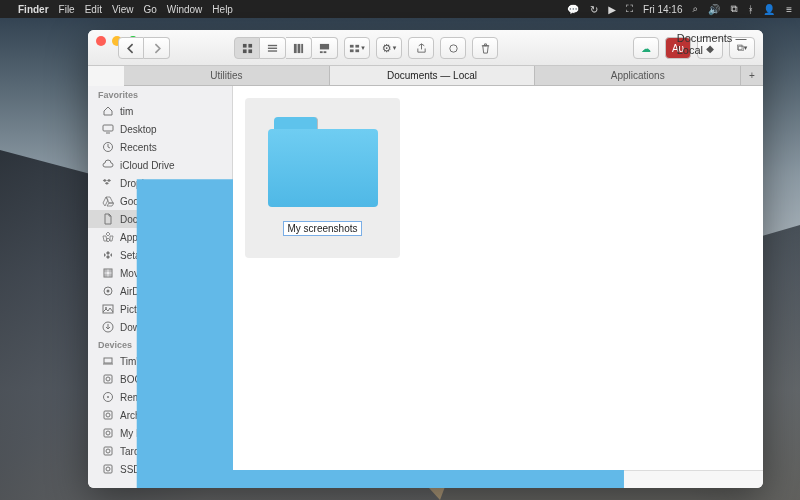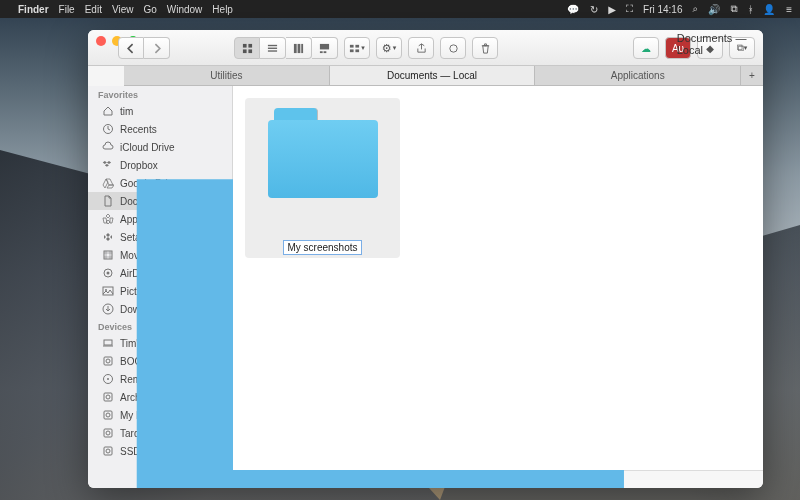--- a/index.html
+++ b/index.html
@@ -39,21 +39,21 @@
 
 .body { flex:1; display:flex; min-height:0; }
 .sidebar { width:145px; background:#f0f0f2; border-right:1px solid #d6d6d6; overflow-y:auto; font-size:10px; color:#444; }
 .sidebar .hdr { color:#8a8a8a; font-size:9px; padding:4px 10px 2px; text-transform:none;font-weight:bold; }
 .sidebar .item { display:flex; align-items:center; gap:6px; padding:2px 10px 2px 14px; height:18px; cursor:default; }
 .sidebar .item.sel { background:#d9d9d9; border-radius:0; }
 .sidebar .sicon { width:12px; height:12px; flex-shrink:0; }
 .sidebar .eject { margin-left:auto; font-size:8px; color:#888; }
 
 .content { flex:1; background:#fff; position:relative; overflow:auto; }
-.folderbox { position:absolute; top:12px; left:12px; width:155px; height:160px; background:#ededed; border-radius:4px; display:flex; flex-direction:column; align-items:center; justify-content:flex-start; padding-top:10px;gap:28px; }
+.folderbox { position:absolute; top:12px; left:12px; width:155px; height:160px; background:#ededed; border-radius:4px; display:flex; flex-direction:column; align-items:center; justify-content:flex-start; padding-top:19px; }
 .bigfolder { width:110px; height:90px; position:relative; }
 .bigfolder .tab { position:absolute; top:0; left:6px; width:44px; height:16px; background:#5ec3ec; border-radius:4px 4px 0 0; }
 .bigfolder .bodyf { position:absolute; top:12px; left:0; right:0; bottom:0; background:linear-gradient(#6fcdf2,#4fb8e6); border-radius:4px; }
 .namebox { margin-top:14px; font-size:10px; padding:1px 3px; border:1px solid #7aaee6; background:#fff; color:#222; }
 
 .pathbar { height:18px; background:#f7f7f7; border-top:1px solid #dcdcdc; display:flex; align-items:center; font-size:9px; color:#555; padding:0 8px; gap:4px; }
 .pathbar .sep{color:#aaa;}
 .pfi{width:10px;height:10px;}
 
 .statusbar { height:18px; background:#f7f7f7; border-top:1px solid #dcdcdc; display:flex; align-items:center; justify-content:center; font-size:9px; color:#666; position:relative; }
@@ -215,20 +215,27 @@
     <div class="sidebar" id="sidebar">
         <div class="hdr">Favorites</div>
         <div class="item">
           <svg class="sicon" viewBox="0 0 12 12">
             <path d="M2 6l4-4 4 4v4H2z" fill="none" stroke="#777" stroke-width="1"></path>
           </svg>
           <span>tim</span>
         </div>
         <div class="item">
           <svg class="sicon" viewBox="0 0 12 12">
+            <rect x="1" y="2" width="10" height="6" rx="1" fill="none" stroke="#777"></rect>
+            <line x1="4" y1="10" x2="8" y2="10" stroke="#777"></line>
+          </svg>
+          <span>Desktop</span>
+        </div>
+        <div class="item">
+          <svg class="sicon" viewBox="0 0 12 12">
             <circle cx="6" cy="6" r="4.5" fill="none" stroke="#777"></circle>
             <path d="M6 3v3l2 1" stroke="#777" fill="none"></path>
           </svg>
           <span>Recents</span>
         </div>
         <div class="item">
           <svg class="sicon" viewBox="0 0 12 12">
             <path d="M3 8a2 2 0 010-4 3 3 0 016 0 2 2 0 010 4z" fill="none" stroke="#777"></path>
           </svg>
           <span>iCloud Drive</span>

